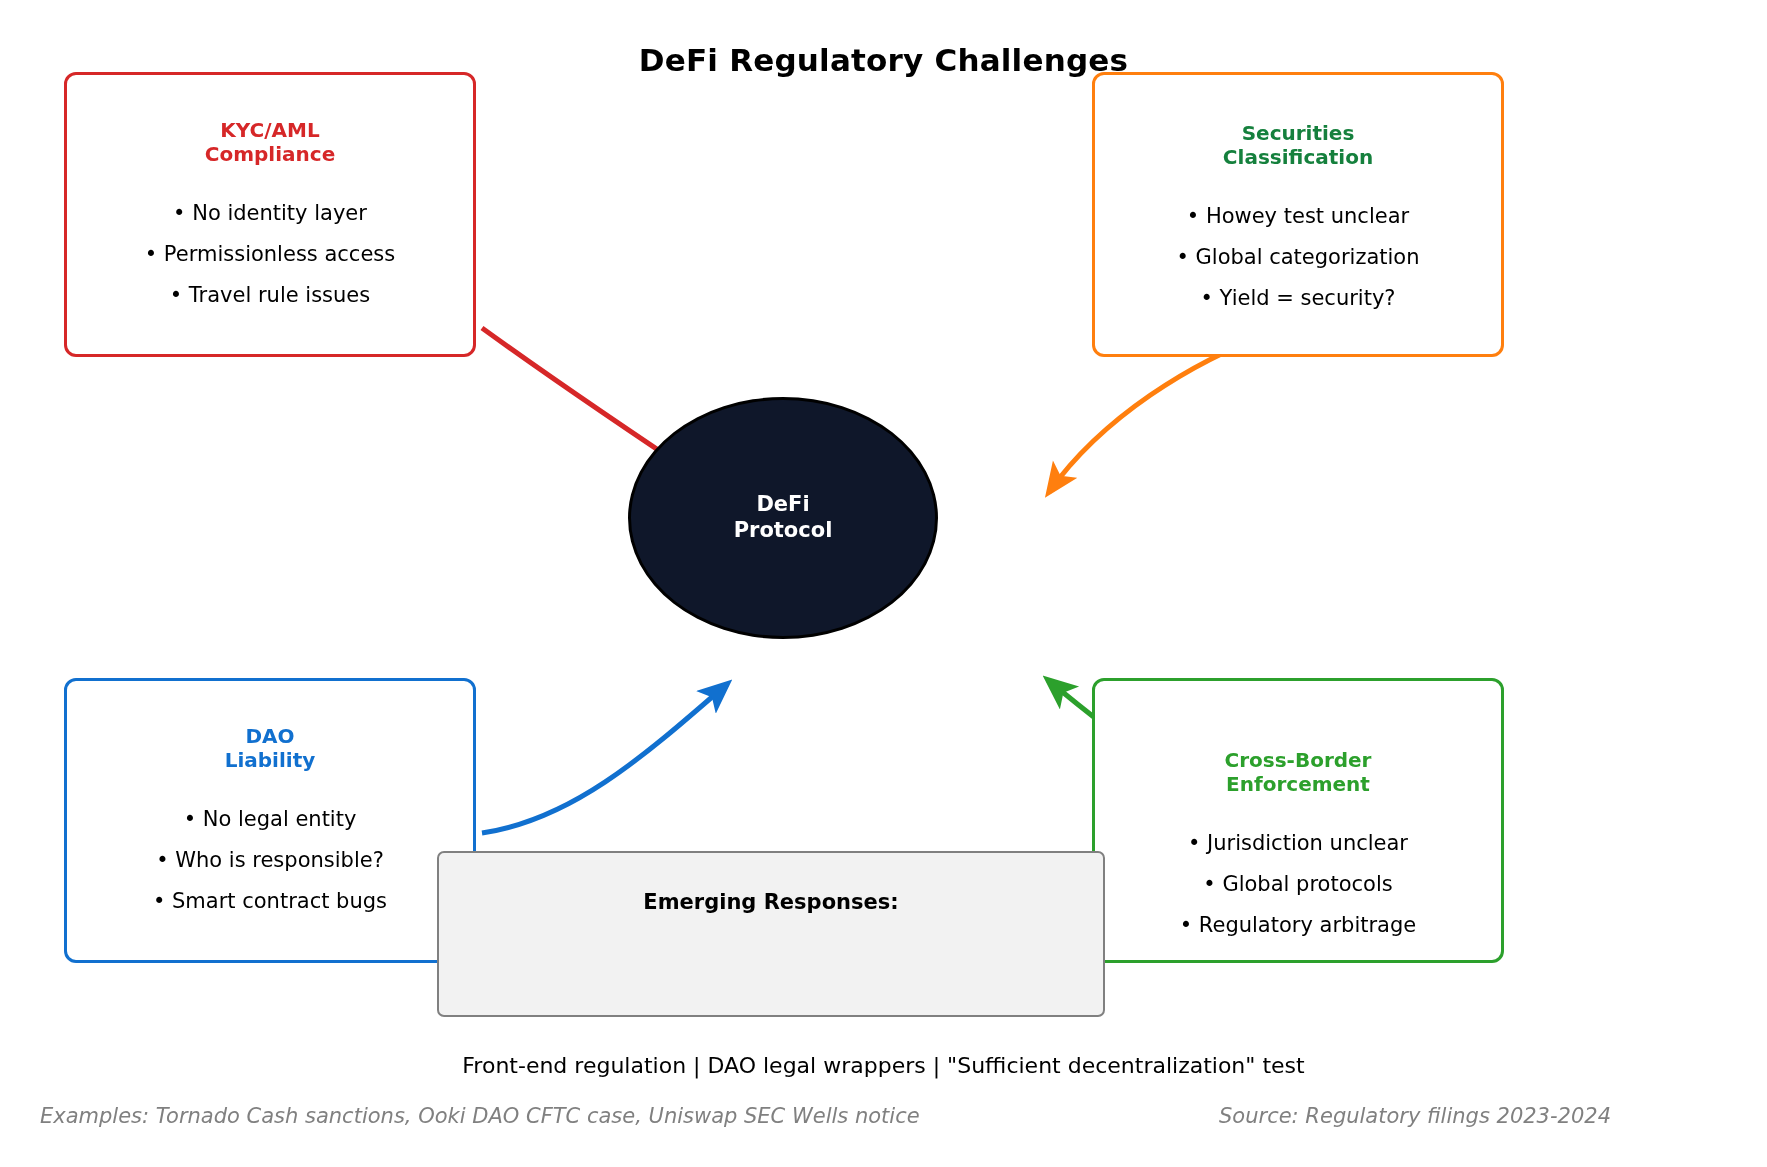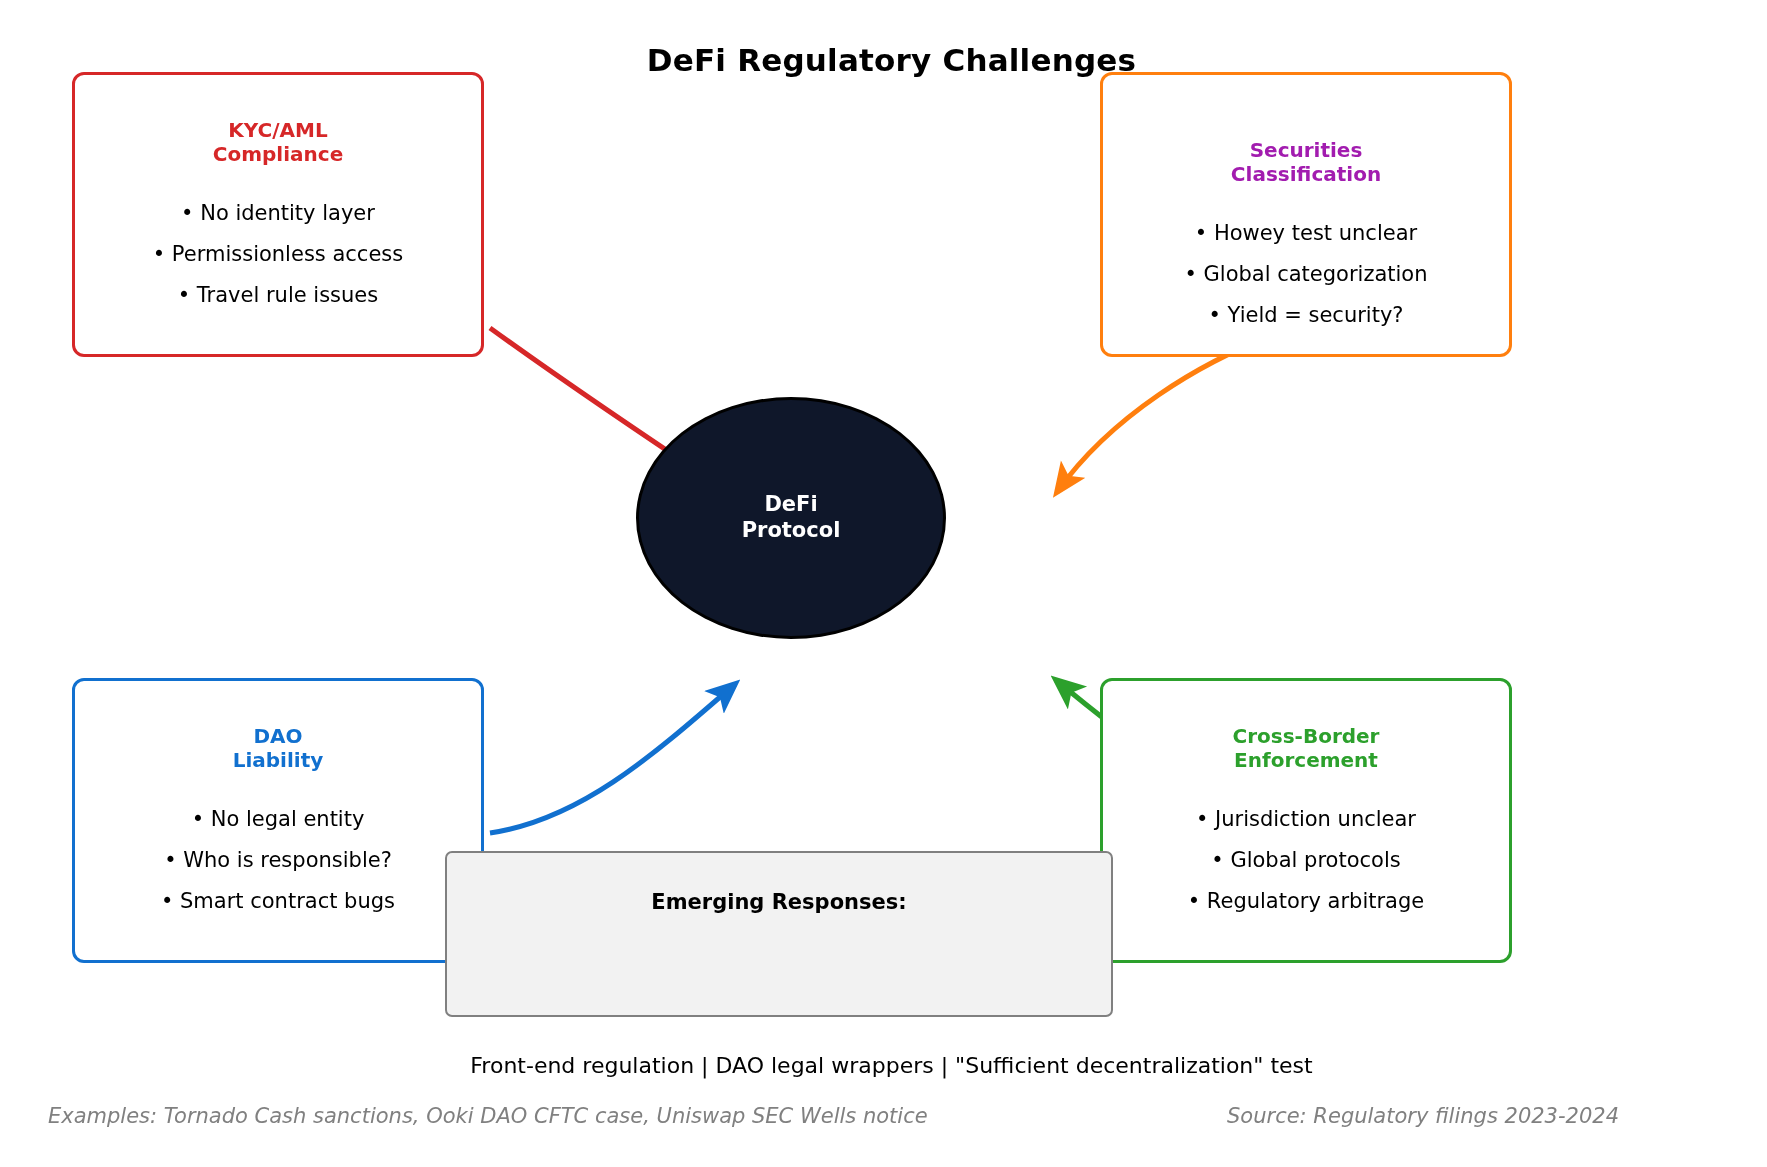--- a/index.html
+++ b/index.html
@@ -9,21 +9,20 @@
   }
   body {
     font-family: "DejaVu Sans", sans-serif;
   }
   #canvas {
     position: relative;
     width: 1645px;
     height: 1167px;
     background: #ffffff;
     overflow: hidden;
-    margin-left: 8px;
   }
 
   
   #chart-title {
     position: absolute;
     left: 0;
     top: 42px;
     width: 1767px;
     text-align: center;
     font-size: 31px;
@@ -71,33 +70,33 @@
   #box-kyc {
     left: 64px;  top: 72px;  width: 412px; height: 285px;
     border-color: #d62728;
   }
   #box-kyc .box-title { color: #d62728; padding-top: 43px; }
 
   #box-securities {
     left: 1092px; top: 72px; width: 412px; height: 285px;
     border-color: #ff7f0e;
   }
-  #box-securities .box-title { color: #a21caf; padding-top: 63px; }
+  #box-securities .box-title { color: #15803d; padding-top: 46px; }
 
   #box-dao {
     left: 64px;  top: 678px; width: 412px; height: 285px;
     border-color: #1170cf;
   }
   #box-dao .box-title { color: #1170cf; padding-top: 43px; }
 
   #box-crossborder {
     left: 1092px; top: 678px; width: 412px; height: 285px;
     border-color: #2ca02c;
   }
-  #box-crossborder .box-title { color: #2ca02c; padding-top: 43px; }
+  #box-crossborder .box-title { color: #2ca02c; padding-top: 67px; }
 
   
   #center-node {
     position: absolute;
     left: 628px;
     top: 397px;
     width: 310px;
     height: 242px;
     border-radius: 50%;
     background: #0f172a;

